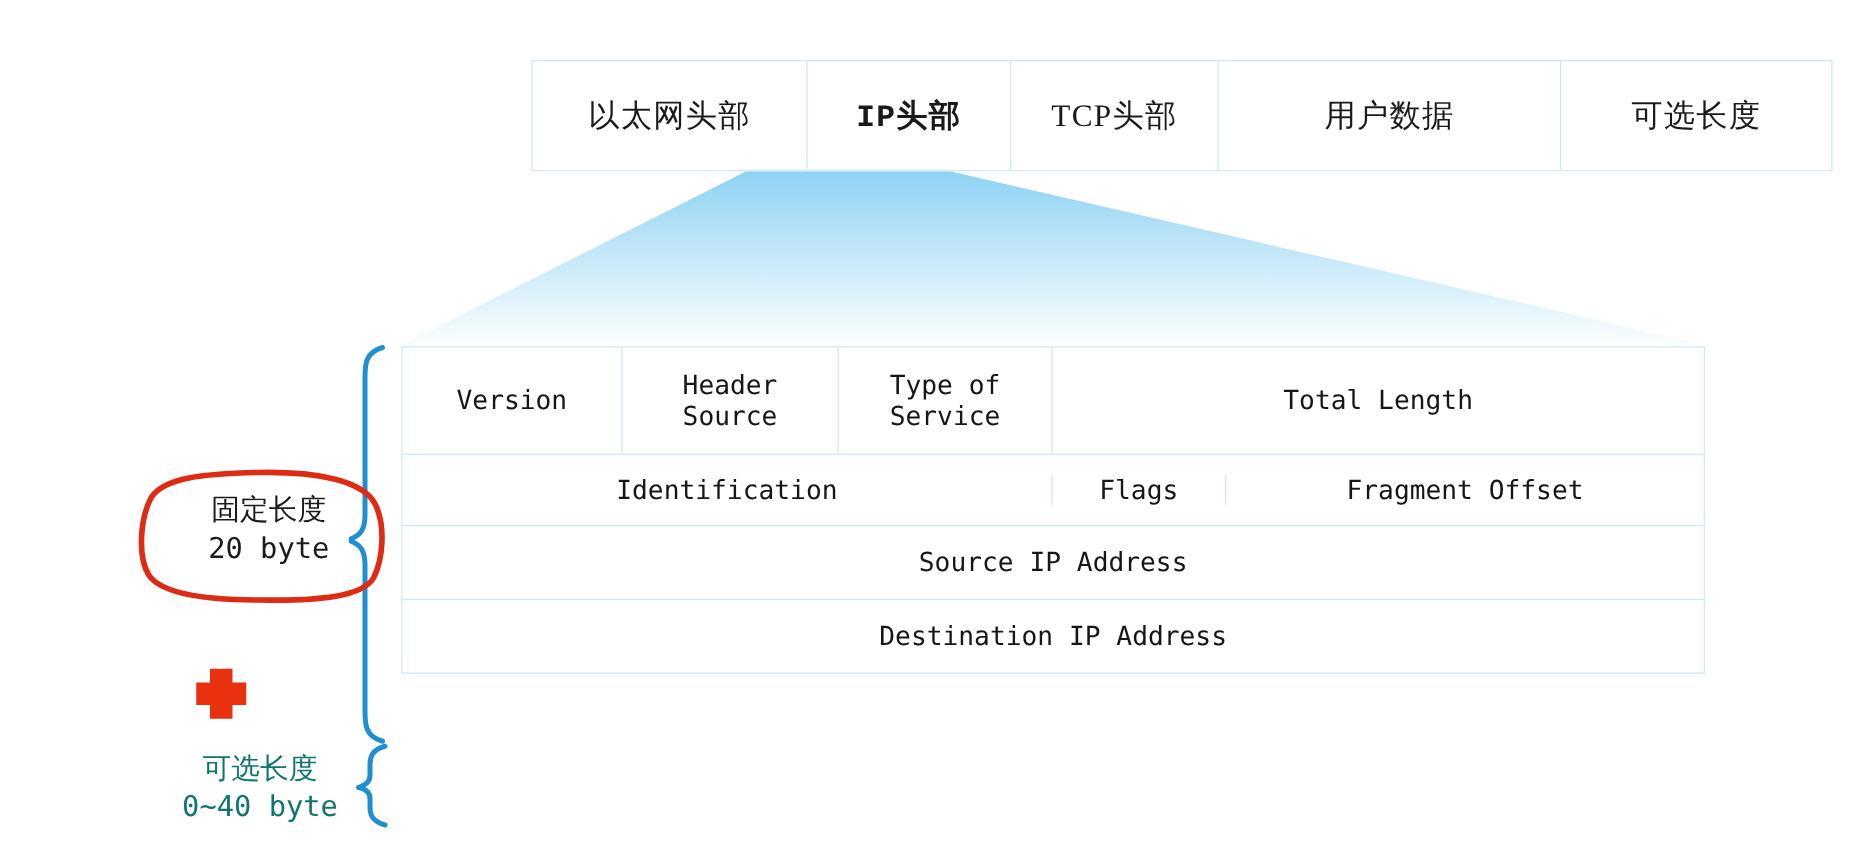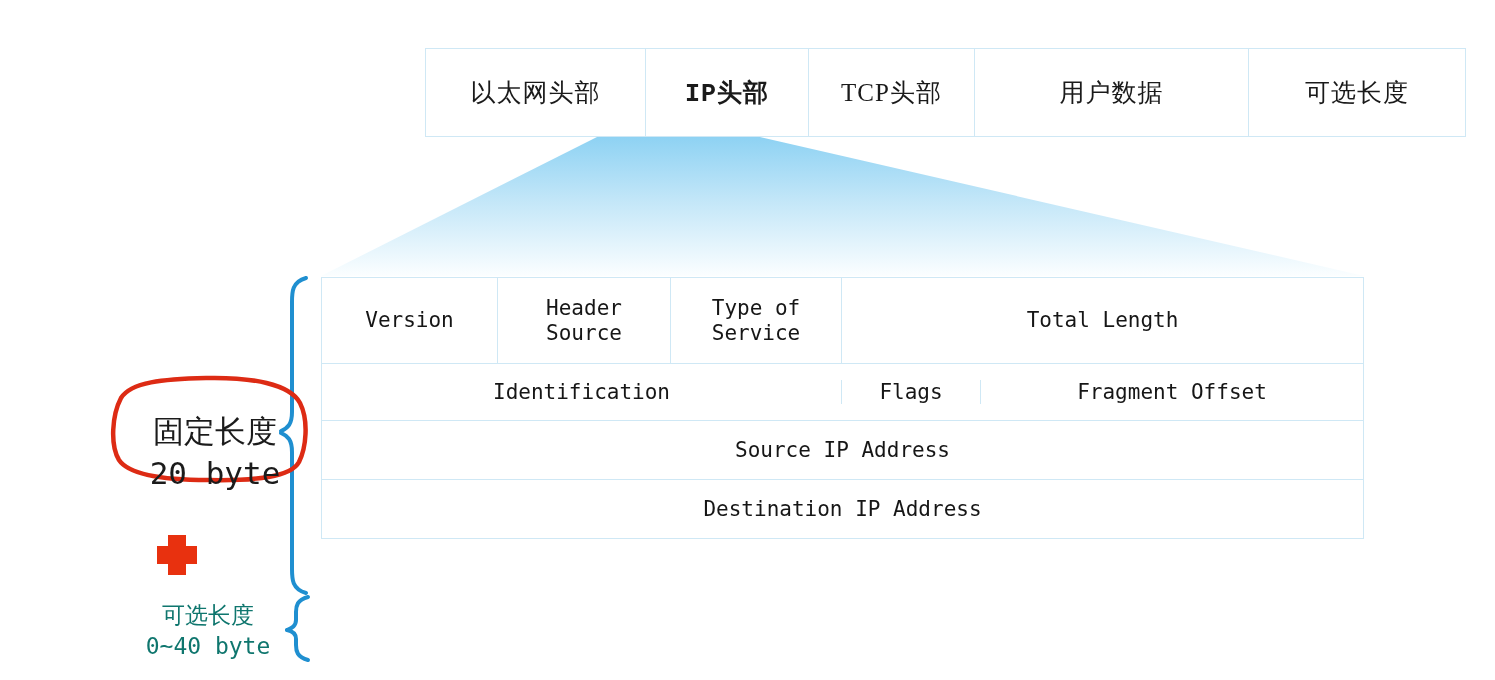--- a/index.html
+++ b/index.html
@@ -102,25 +102,25 @@
   
   .annot-layer {
     position: absolute;
     left: 0; top: 0;
     width: 1495px; height: 680px;
     pointer-events: none;
   }
   .fixed-label {
     position: absolute;
     left: 140px;
-    top: 411px;
+    top: 393px;
     width: 150px;
     text-align: center;
     font-family: "DejaVu Sans Mono", monospace;
-    font-size: 31px;
+    font-size: 23px;
     line-height: 1.35;
     color: #1b1b1b;
     white-space: pre-line;
   }
   .optional-label {
     position: absolute;
     left: 128px;
     top: 600px;
     width: 160px;
     text-align: center;

